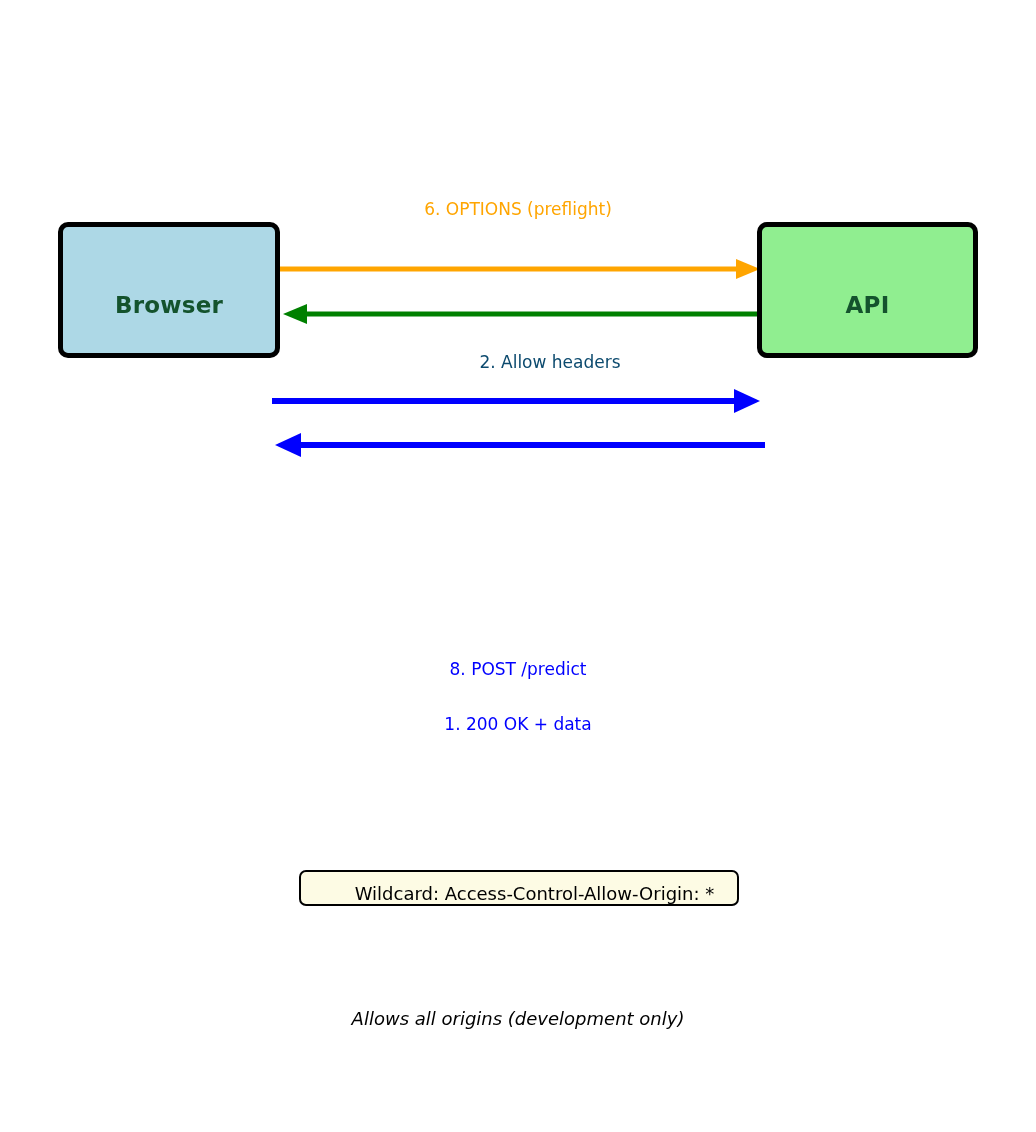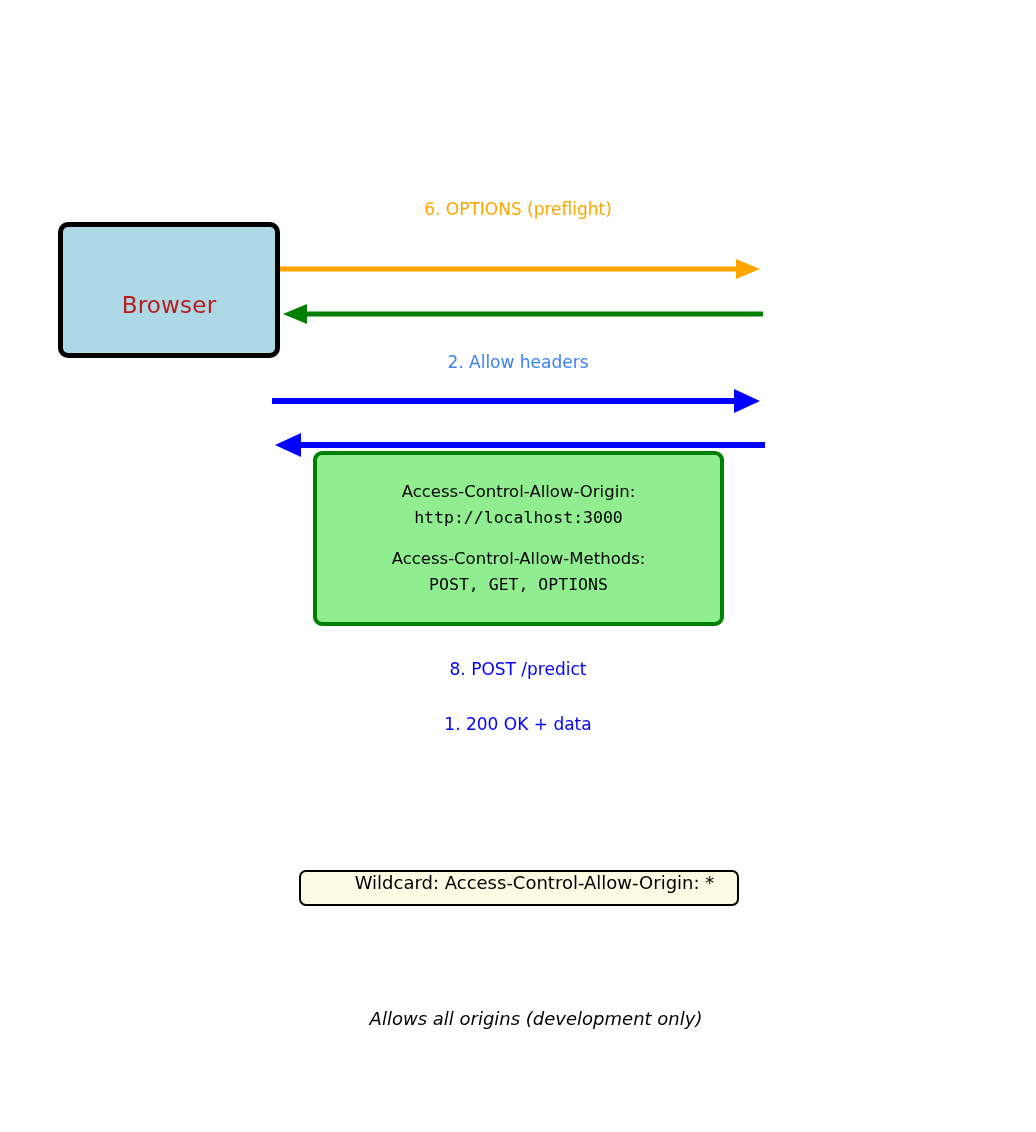--- a/index.html
+++ b/index.html
@@ -26,22 +26,22 @@
     position: absolute;
     box-sizing: border-box;
     border: 5px solid #000000;
     border-radius: 10px;
     display: flex;
     align-items: center;
     justify-content: center;
   }
   .node-label {
     font-size: 23px;
-    font-weight: normal;
-    color: #b91c1c;
+    font-weight: bold;
+    color: #14532d;
     letter-spacing: 0.2px;
     margin-top: 29px;
   }
   #browser-node {
     left: 58px;
     top: 222px;
     width: 222px;
     height: 136px;
     background: #add8e6;
   }
@@ -86,54 +86,54 @@
   .hdr-group + .hdr-group { margin-top: 24px; }
 
   
   .edge-label {
     position: absolute;
     font-size: 17px;
     white-space: nowrap;
     transform: translateX(-50%);
   }
   .lab-orange { color: #ffa500; }
-  .lab-green  { color: #3b82f6; }
+  .lab-green  { color: #0c4a6e; margin-left: 32px; }
   .lab-blue   { color: #0000ff; }
 
   #label-options  { left: 518px; top: 199px; }
   #label-allow    { left: 518px; top: 352px; }
   #label-post     { left: 518px; top: 659px; }
   #label-data     { left: 518px; top: 714px; }
 
   
   #wildcard-box {
     position: absolute;
     left: 299px;
     top: 870px;
     width: 440px;
     height: 36px;
     box-sizing: border-box;
     background: #fdfbe4;
     border: 2px solid #000000;
     border-radius: 7px;
     display: flex;
-    align-items: flex-start;
+    align-items: flex-end;
     justify-content: center;
     padding-left: 31px;
   }
   #wildcard-text {
     font-size: 18px;
     color: #000000;
     white-space: nowrap;
   }
 
   
   #caption {
     position: absolute;
-    left: 536px;
+    left: 518px;
     top: 1008px;
     transform: translateX(-50%);
     font-size: 18px;
     font-style: italic;
     color: #000000;
     white-space: nowrap;
   }
 
   svg.arrows {
     position: absolute;
@@ -168,36 +168,29 @@
     <g>
       <line x1="765" y1="445" x2="295" y2="445" stroke="#0000ff" stroke-width="6" stroke-linecap="butt"></line>
       <polygon points="275,445 301,433 301,457" fill="#0000ff"></polygon>
     </g>
   </svg>
 
   <div class="node" id="browser-node">
     <span class="node-label">Browser</span>
   </div>
 
+  <div class="node" id="api-node">
+    <span class="node-label">API</span>
+  </div>
 
   <div class="edge-label lab-orange" id="label-options">6. OPTIONS (preflight)</div>
   <div class="edge-label lab-green" id="label-allow">2. Allow headers</div>
   <div class="edge-label lab-blue" id="label-post">8. POST /predict</div>
   <div class="edge-label lab-blue" id="label-data">1. 200 OK + data</div>
 
-  <div id="headers-box">
-    <div class="hdr-group">
-      <div class="hdr-name">Access-Control-Allow-Origin:</div>
-      <div class="hdr-value">http://localhost:3000</div>
-    </div>
-    <div class="hdr-group">
-      <div class="hdr-name">Access-Control-Allow-Methods:</div>
-      <div class="hdr-value">POST, GET, OPTIONS</div>
-    </div>
-  </div>
 
   <div id="wildcard-box">
     <span id="wildcard-text">Wildcard: Access-Control-Allow-Origin: *</span>
   </div>
 
   <div id="caption">Allows all origins (development only)</div>
 
 </div>
 
 </body></html>

